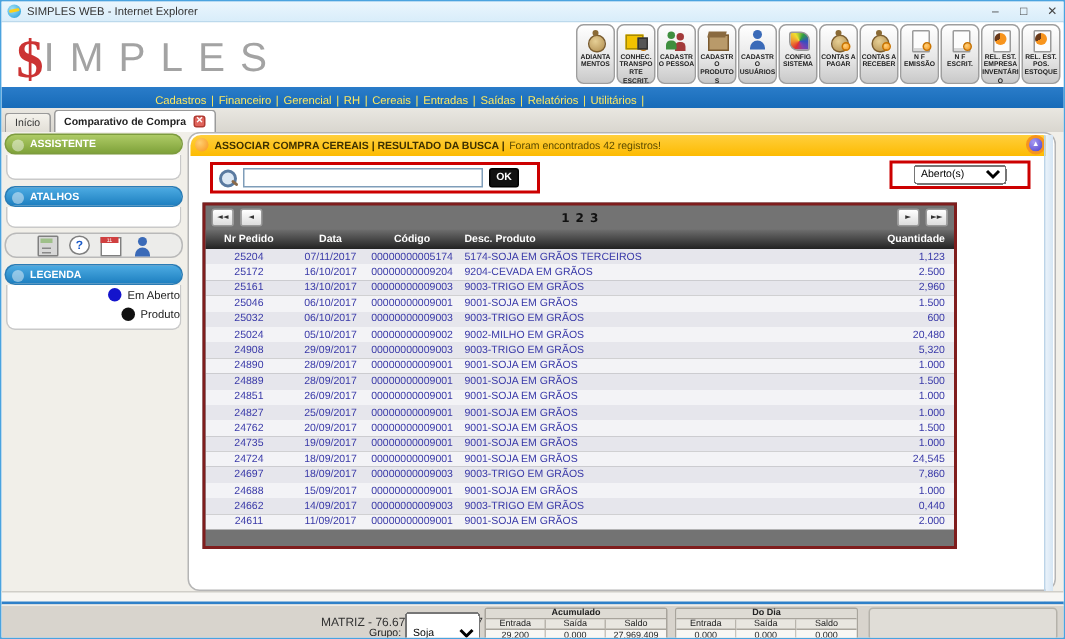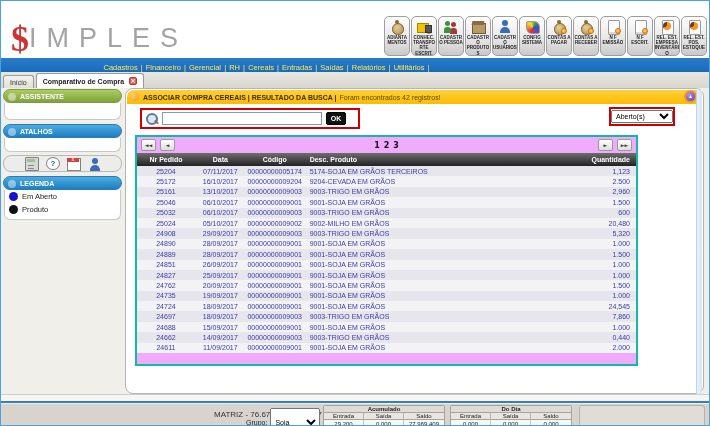--- a/index.html
+++ b/index.html
@@ -100,21 +100,21 @@
   .ic-calc::after { content:""; position:absolute; left:3px; top:2px; width:8px; height:3px;
     background:#9fc08a; box-shadow:0 5px 0 -1px #888, 0 8px 0 -1px #888; }
   .ic-help::before { content:"?"; position:absolute; left:1px; top:0; width:12px; height:11px;
     background:#fff; border:1px solid #808080; border-radius:50%; color:#1a5ac8; font-size:8px;
     font-weight:bold; text-align:center; line-height:11px; }
   .ic-cal::before { content:""; position:absolute; left:1px; top:1px; width:12px; height:11px;
     background:#fff; border:1px solid #808080; }
   .ic-cal::after { content:"11"; position:absolute; left:1px; top:1px; width:12px; height:4px;
     background:#d04040; color:#fff; font-size:3.5px; line-height:5px; text-align:center; }
   
-  .legitem { display:flex; align-items:center; gap:4px; padding:2px 0 2px 4px; }
+  .legitem { display:flex; align-items:center; gap:4px; padding:2px 0 2px 4px;justify-content:flex-end; }
   .legdot { width:9px; height:9px; border-radius:50%; flex:none; }
   .leglabel { font-size:7.5px; color:#222; }
   
   #main-panel { position:absolute; left:124px; top:0px; width:579px; height:306px;
     background:#fff; border:1px solid #b5b5b5; border-radius:8px; }
   #orange-bar { position:absolute; left:1px; top:1px; right:1px; height:14px;
     background: linear-gradient(#ffcf3d,#fdbb02); border-radius:7px 7px 0 0;
     display:flex; align-items:center; padding-left:16px; }
   #orange-bar::before { content:""; position:absolute; left:3px; top:2px; width:9px; height:9px;
     border-radius:50%; background: radial-gradient(circle at 35% 35%, #ffcf70, #f7941d); }
@@ -126,26 +126,26 @@
   #search-box { position:absolute; left:14px; top:19px; width:220px; height:21px;
     border:2px solid #cc0000; display:flex; align-items:center; gap:4px; padding:0 3px; background:#fff; }
   #magnifier { position:relative; width:13px; height:13px; flex:none; }
   #magnifier::before { content:""; position:absolute; left:1px; top:1px; width:8px; height:8px;
     border:2px solid #5a7aa0; border-radius:50%; background:#dce8f4; }
   #magnifier::after { content:""; position:absolute; left:9px; top:9px; width:5px; height:2px;
     background:#8a6a4a; transform:rotate(40deg); border-radius:1px; }
   #search-input { width:160px; height:13px; border:1px solid #7f9db9; font-size:7px; padding:0 2px; }
   #ok-button { width:20px; height:13px; background:#111; color:#fff; font-size:7px; font-weight:bold;
     border:1px solid #000; border-radius:2px; text-align:center; line-height:11px; cursor:pointer; }
-  #filter-box { position:absolute; right:28px; top:18px; width:66px; height:19px;
+  #filter-box { position:absolute; right:16px; top:18px; width:94px; height:19px;
     border:2px solid #cc0000; display:flex; align-items:center; justify-content:center; background:#fff; }
   #filter-select { width:62px; height:13px; font-size:7px; font-family:"Liberation Sans",sans-serif; }
   
   #grid-region { position:absolute; left:9px; top:46px; width:503px; height:231px;
-    border:2px solid #14b8a6; background:#f0abfc; overflow:hidden; }
+    border:2px solid #7f1d1d; background:#737373; overflow:hidden; }
   #pager { height:16px; display:flex; align-items:center; padding:0 2px;
     font-family:"DejaVu Sans", sans-serif; }
   .pbtn { width:15px; height:12px; border:1px solid #9a9a9a; border-radius:2px; margin:0 2px;
     background: linear-gradient(#fff,#ddd); font-size:5px; line-height:10px; text-align:center;
     color:#333; cursor:pointer; }
   #pager-pages { flex:1; text-align:center; font-size:8px; font-weight:bold; color:#111; }
   .page { margin:0 2px; cursor:pointer; }
   #thead { height:13px; display:flex; background: linear-gradient(#6e6e6e,#222);
     color:#fff; font-size:7px; font-weight:bold; align-items:center; }
   .trow { height:10.4px; display:flex; align-items:center; font-size:7px; color:#3939a8; cursor:pointer; }
@@ -181,20 +181,29 @@
     border-right:1px solid #c8c4bc; color:#222; }
   .fh:last-child,.fv:last-child { border-right:none; }
   #fempty { position:absolute; left:578px; top:1px; width:126px; height:22px;
     background:#e0ddd7; border:1px solid #b5b2aa; border-radius:3px; }
 </style>
 </head>
 <body>
 
 <div id="win">
 
+  <div id="titlebar">
+    <span id="ie-icon"></span>
+    <span>SIMPLES WEB - Internet Explorer</span>
+    <div id="win-controls">
+      <span class="wctl">–</span>
+      <span class="wctl">□</span>
+      <span class="wctl">✕</span>
+    </div>
+  </div>
 
   <div id="chrome-header">
     <div id="logo">
       <span class="dollar">$</span><span class="rest">IMPLES</span>
     </div>
     <div id="toolbar">
         <div class="tbtn">
           <span class="tbico ic-moneybag"></span>
           <span class="tlbl">ADIANTA MENTOS</span>
         </div>

